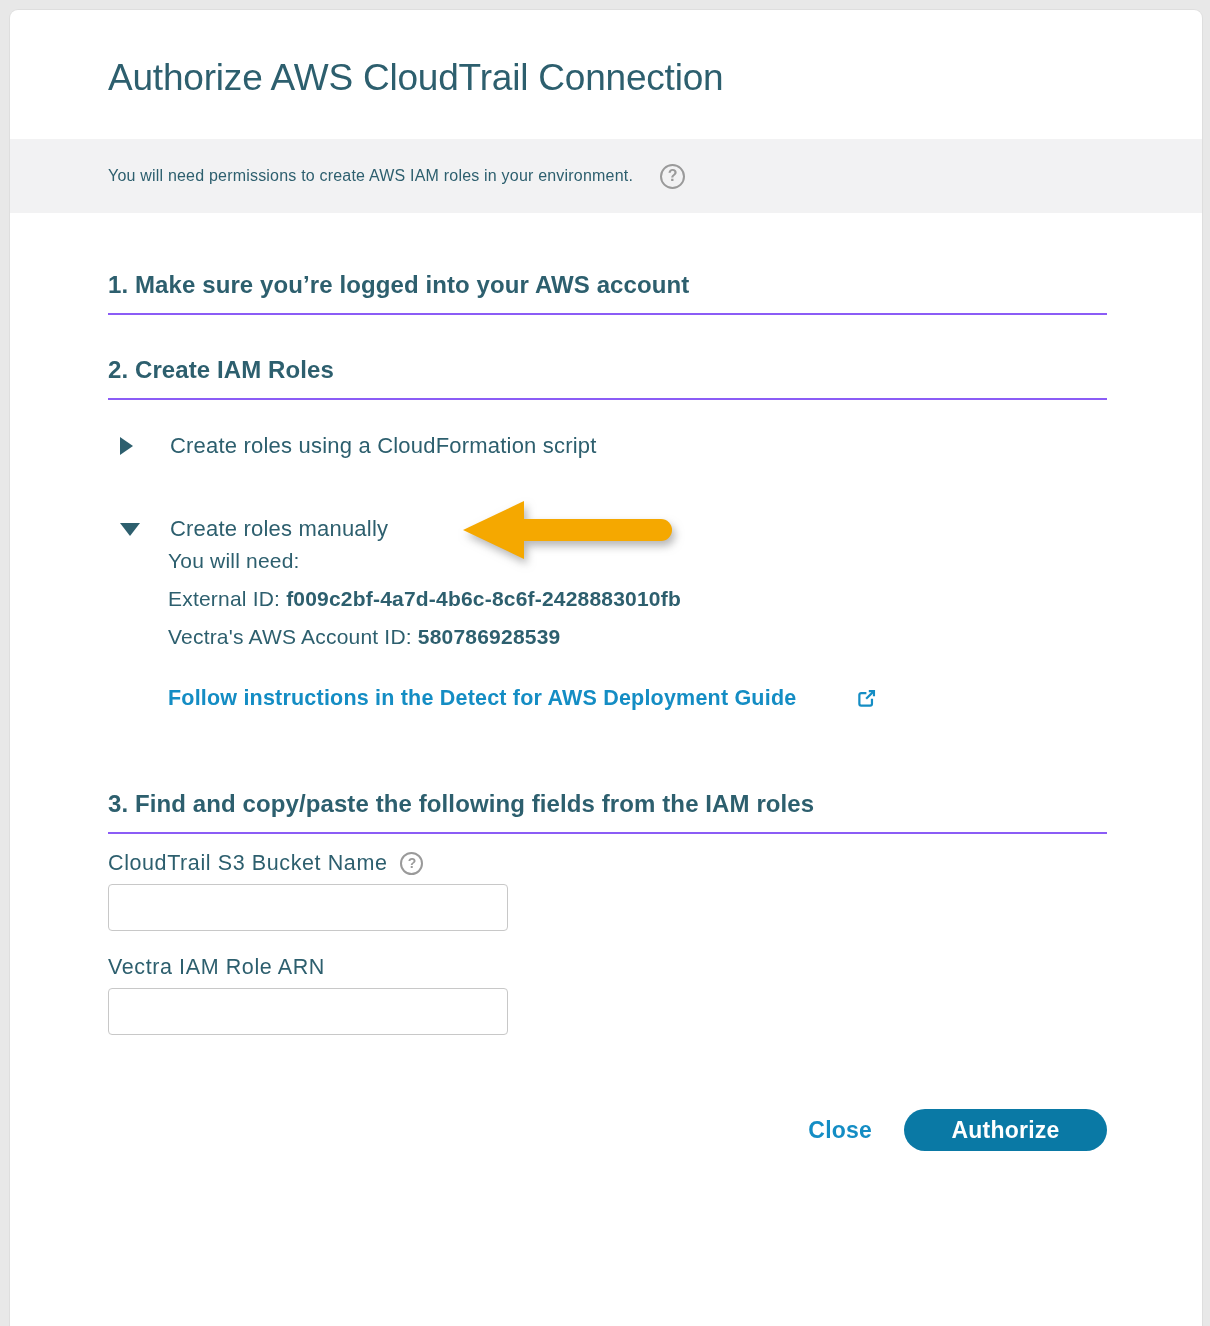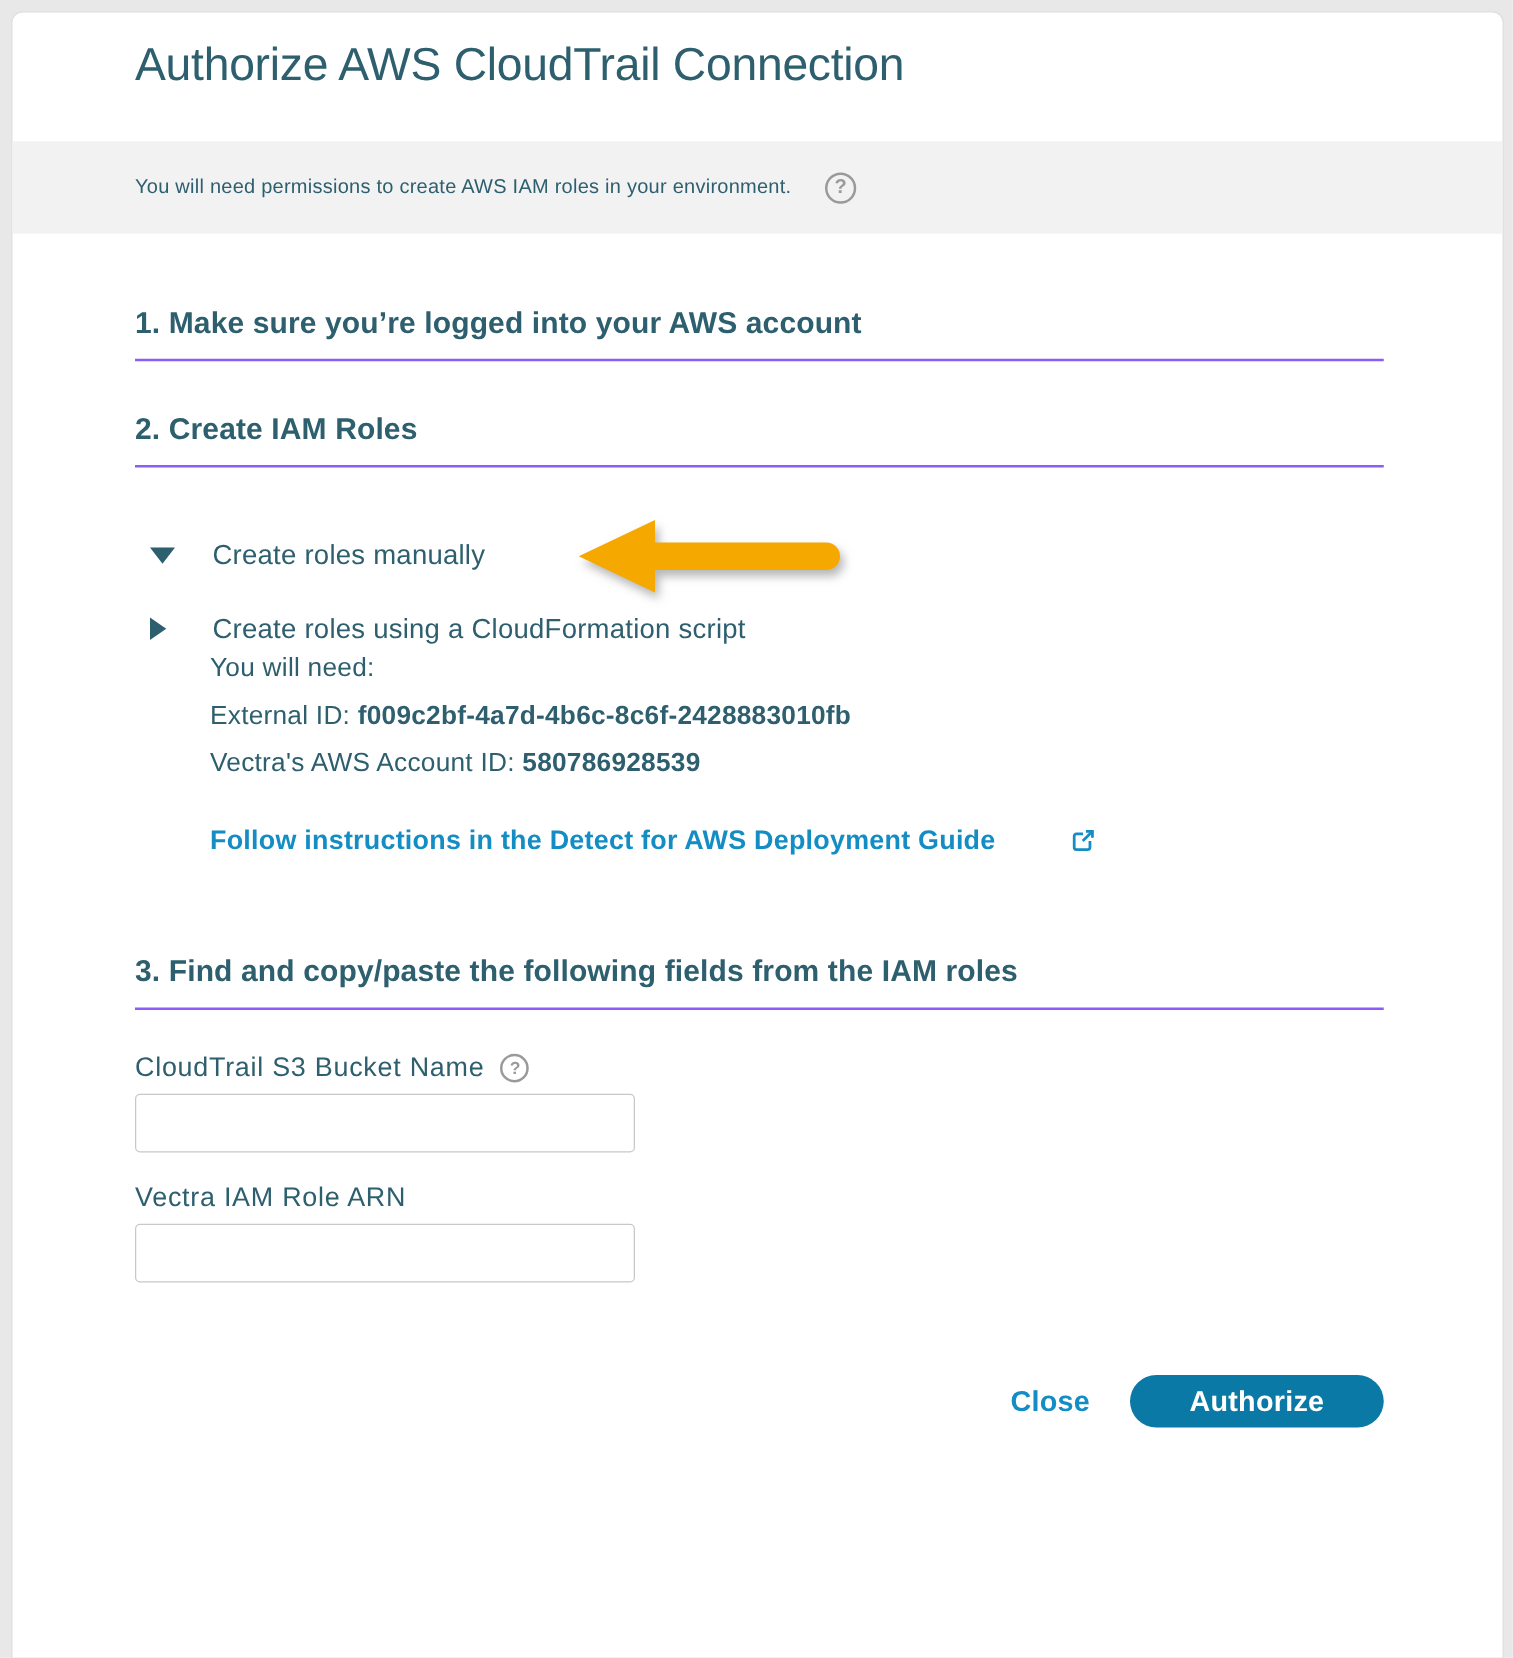--- a/index.html
+++ b/index.html
@@ -15,21 +15,21 @@
     width: 1192px; height: 1316px;
     background: #ffffff;
     border-radius: 8px 8px 0 0;
     box-shadow: 0 0 0 1px rgba(0,0,0,0.04);
     overflow: hidden;
     color: #2d5f6e;
   }
   .content { padding: 0 95px 0 98px; }
 
   .title {
-    margin-top: 18px;
+    margin-top: 44px;
     font-size: 37px;
     font-weight: 400;
     line-height: 48px;
     color: #2d5f6e;
     letter-spacing: -0.2px;
   }
 
   .banner {
     margin-top: 37px;
     height: 74px;
@@ -118,21 +118,21 @@
     text-decoration: none;
     color: #148dc4;
     font-size: 21.5px;
     font-weight: 700;
     line-height: 28px;
     letter-spacing: 0.2px;
     gap: 46px;
   }
   .ext-icon { margin-left: 14px; display: inline-flex; }
 
-  .field-block { margin-top: 33px; }
+  .field-block { margin-top: 16px; }
   .field-label-row { display: flex; align-items: center; }
   .field-label { font-size: 21.5px; line-height: 26px; letter-spacing: 0.6px; }
   .field-label-row .help-icon { margin-left: 13px; width: 23px; height: 23px; font-size: 14px; }
   .text-input {
     display: block;
     margin-top: 8px;
     width: 400px; height: 47px;
     border: 1px solid #c8c8c8;
     border-radius: 4px;
     font-size: 20px;
@@ -185,36 +185,36 @@
     <span class="banner-text">You will need permissions to create AWS IAM roles in your environment.</span>
     <span class="help-icon">?</span>
   </div>
 
   <div class="content">
 
     <h2 class="section-heading heading-1">1. Make sure you’re logged into your AWS account</h2>
 
     <h2 class="section-heading heading-2">2. Create IAM Roles</h2>
 
+    <div class="disclosure-row row-collapsed">
+      <span class="tri-col">
+        <span class="tri-right"></span>
+      </span>
+      <span class="disclosure-label">Create roles using a CloudFormation script</span>
+    </div>
+
     <div class="disclosure-row row-expanded">
       <span class="tri-col">
         <span class="tri-down"></span>
       </span>
       <span class="disclosure-label">Create roles manually</span>
       <svg class="annotation-arrow" viewBox="0 0 212 64">
         <line x1="54" y1="31" x2="198" y2="31" stroke="#f5a800" stroke-width="22" stroke-linecap="round"></line>
         <polygon points="0,31 61,2 61,60" fill="#f5a800"></polygon>
       </svg>
-    </div>
-
-    <div class="disclosure-row row-collapsed">
-      <span class="tri-col">
-        <span class="tri-right"></span>
-      </span>
-      <span class="disclosure-label">Create roles using a CloudFormation script</span>
     </div>
 
     <div class="details">
       <div>You will need:</div>
       <div><span>External ID: </span><b>f009c2bf-4a7d-4b6c-8c6f-2428883010fb</b></div>
       <div><span>Vectra's AWS Account ID: </span><b>580786928539</b></div>
     </div>
 
     <a class="guide-link">
       <span>Follow instructions in the Detect for AWS Deployment Guide</span>

